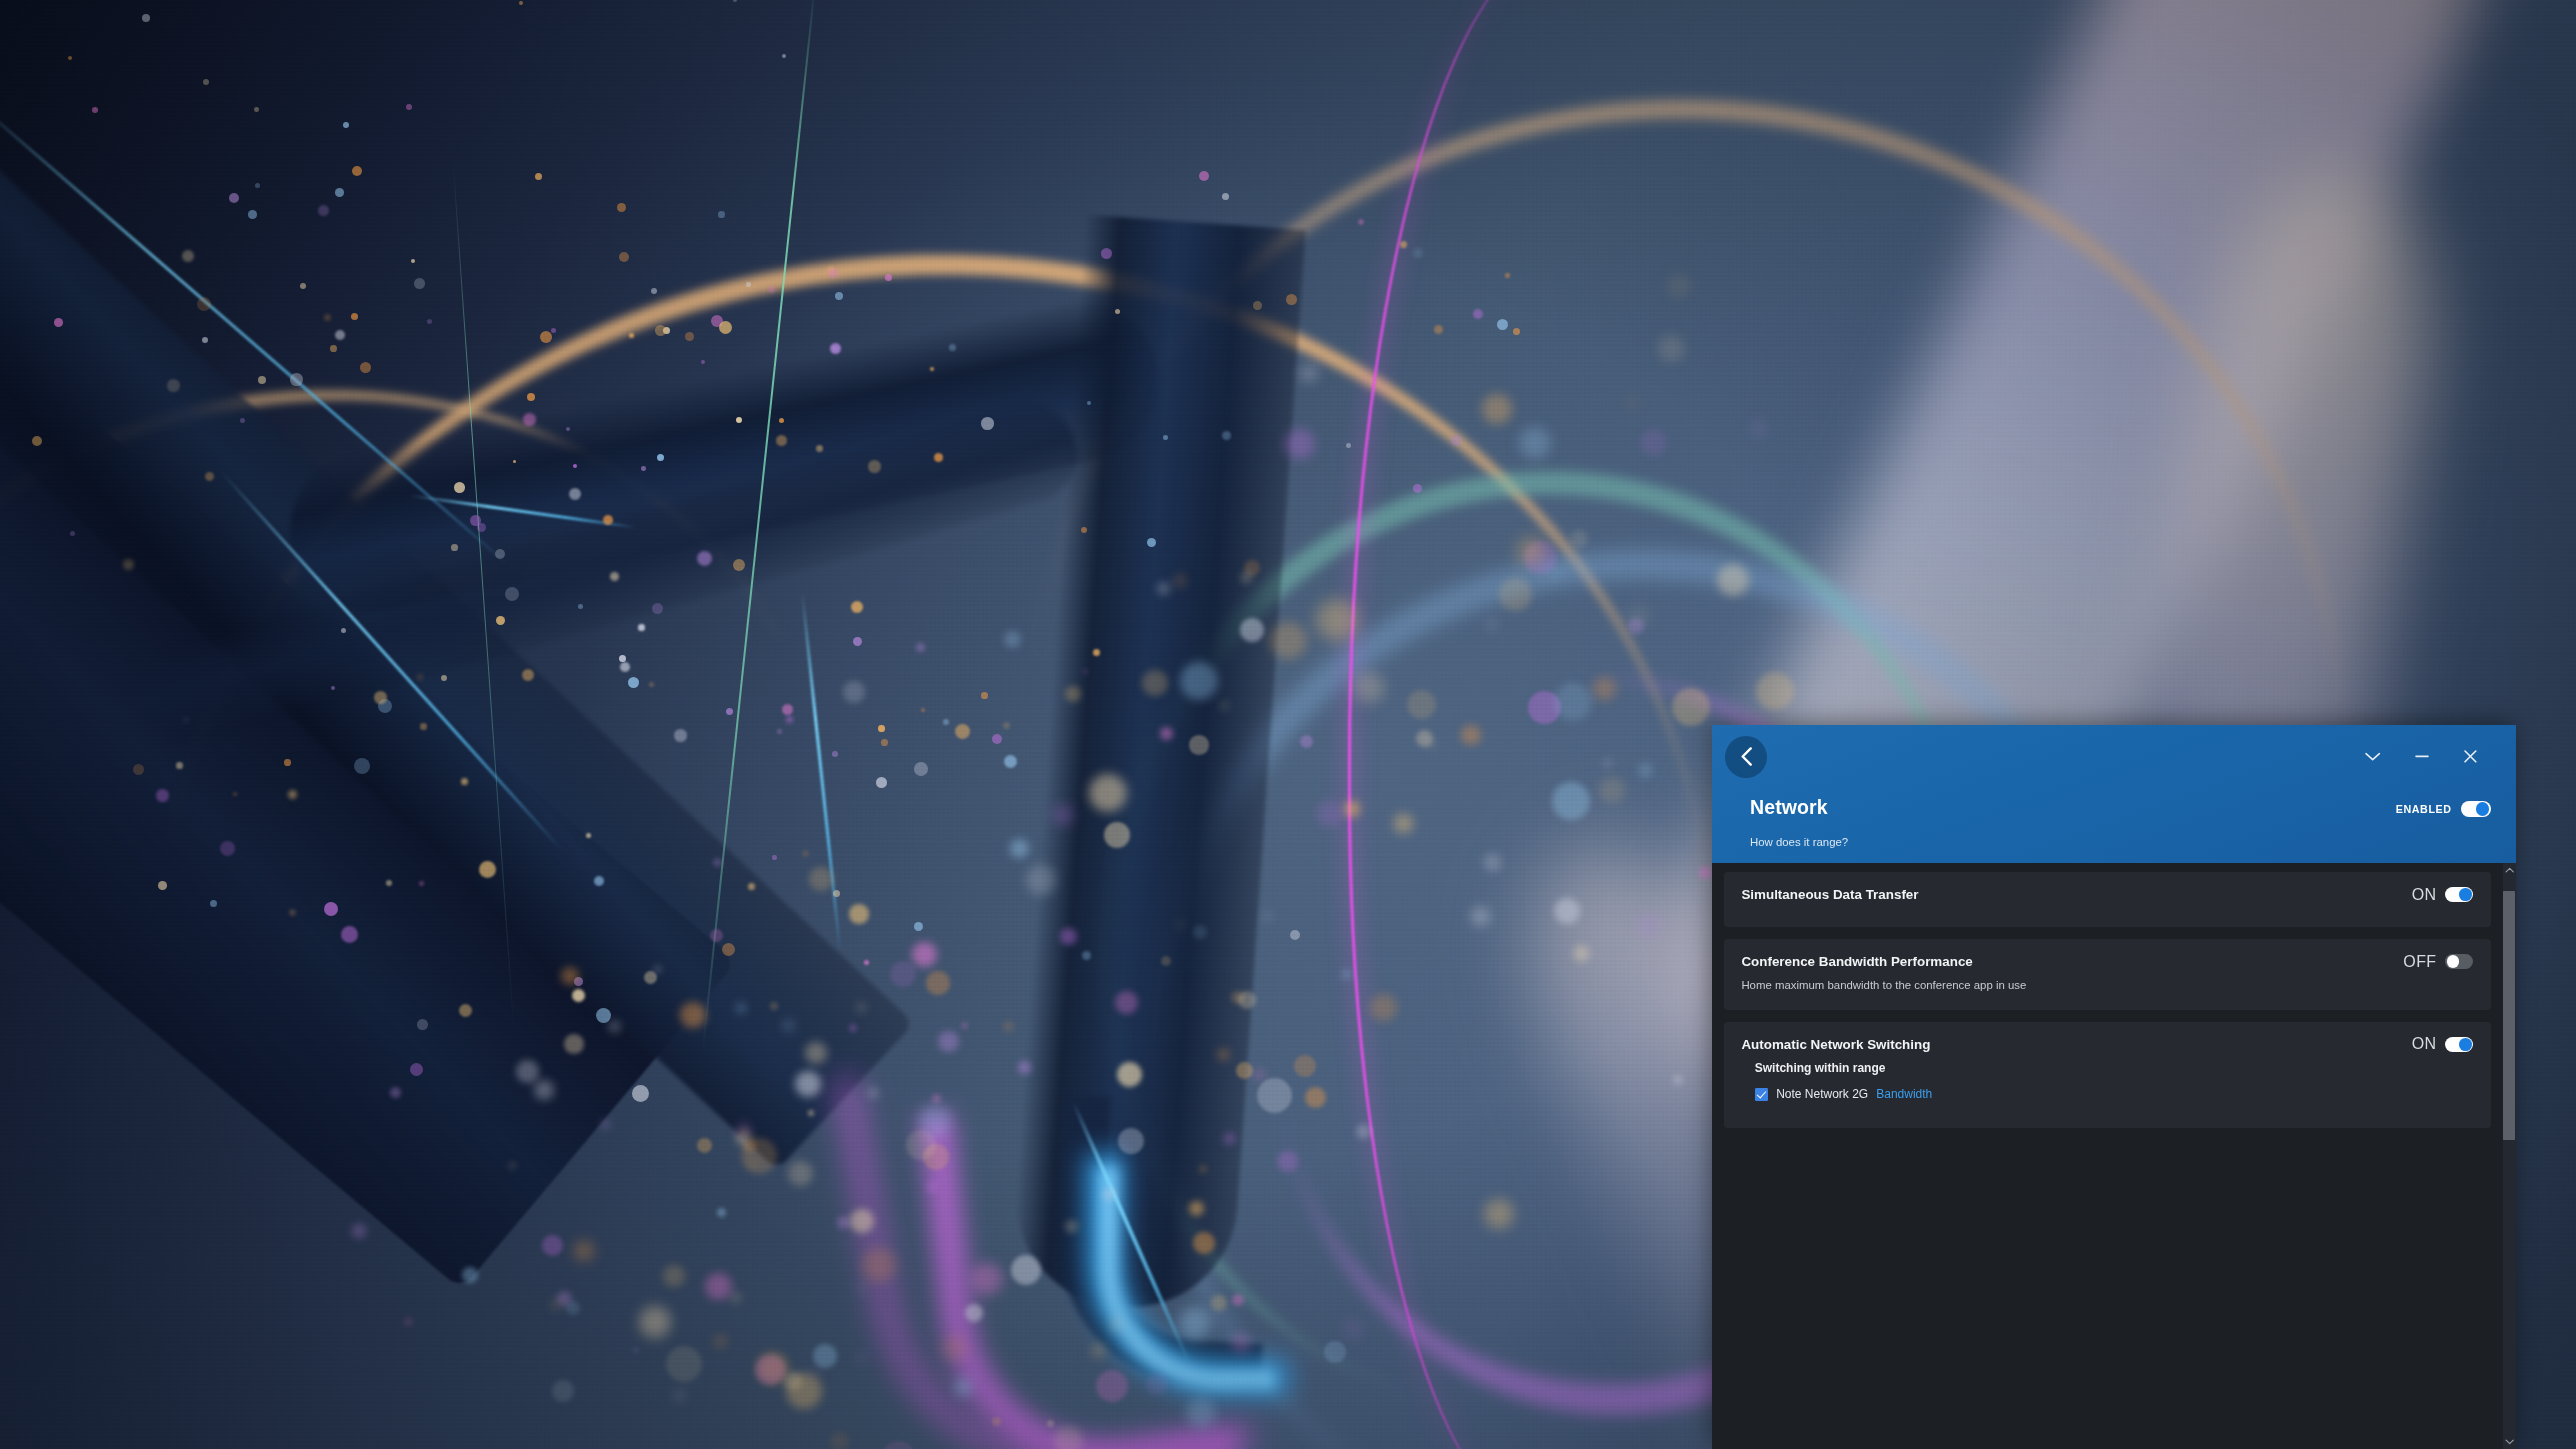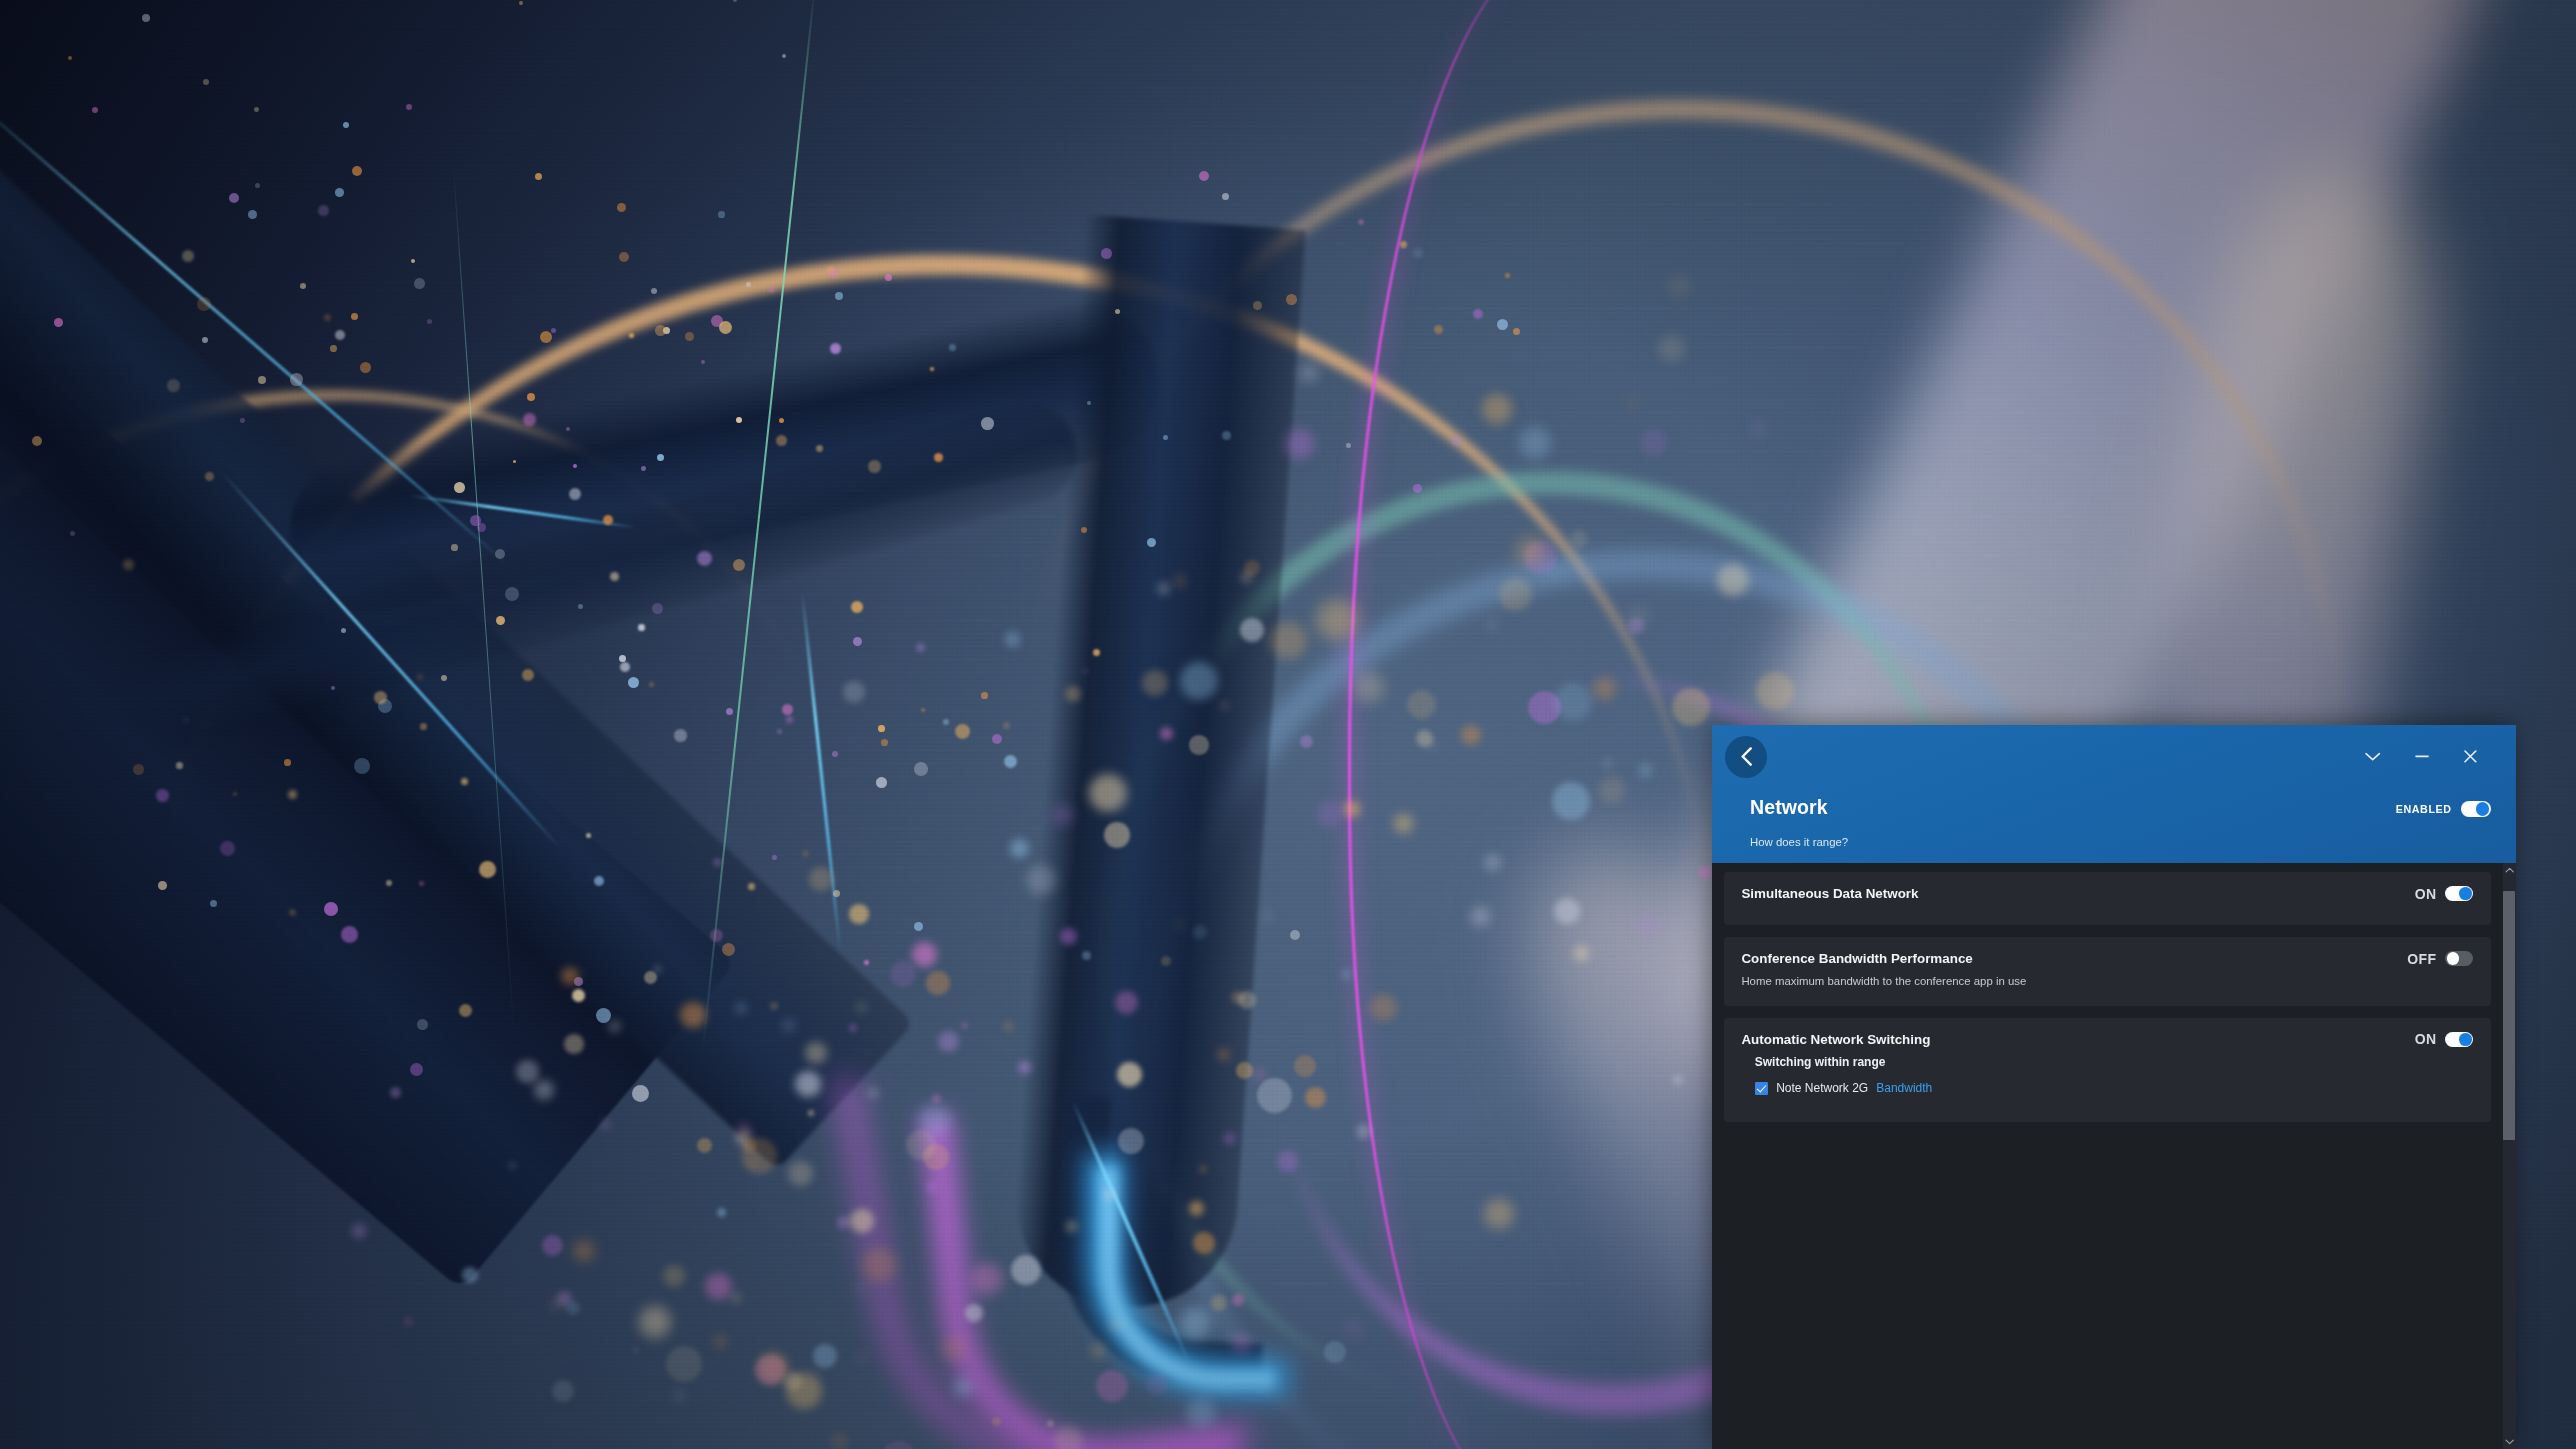--- a/index.html
+++ b/index.html
@@ -320,21 +320,21 @@
   }
   .card-head {
     display:flex; align-items:center; justify-content:space-between;
     margin-bottom:7.4px;
   }
   .card-title {
     font-size:13.4px; font-weight:bold; color:#f2f4f6;
   }
   .card-toggle { display:flex; align-items:center; gap:8.7px; }
   .card-state {
-    font-size:14px; font-weight:bold; color:#d8dbe0; letter-spacing:0.4px;
+    font-size:16px; font-weight:normal; color:#d8dbe0; letter-spacing:0.4px;
   }
   .card-desc {
     font-size:11.4px; line-height:1.40; color:#c8ccd2; max-width:537px;
   }
   .subsection-title {
     font-size:12px; font-weight:bold; color:#eef0f3;
     margin:8px 0 12px 13.4px;
   }
   .net-row {
     display:flex; align-items:center; gap:8px;
@@ -815,21 +815,21 @@
     </div>
 
     <div id="how-link">How does it range?</div>
   </div>
 
   <div id="panel-body">
     <div id="scroll-content">
 
       <div class="card">
         <div class="card-head">
-          <div class="card-title">Simultaneous Data Network</div>
+          <div class="card-title">Simultaneous Data Transfer</div>
           <div class="card-toggle">
             <span class="card-state">ON</span>
             <span class="sw on">
               <span class="knob"></span>
             </span>
           </div>
         </div>
       </div>
 
       <div class="card">

